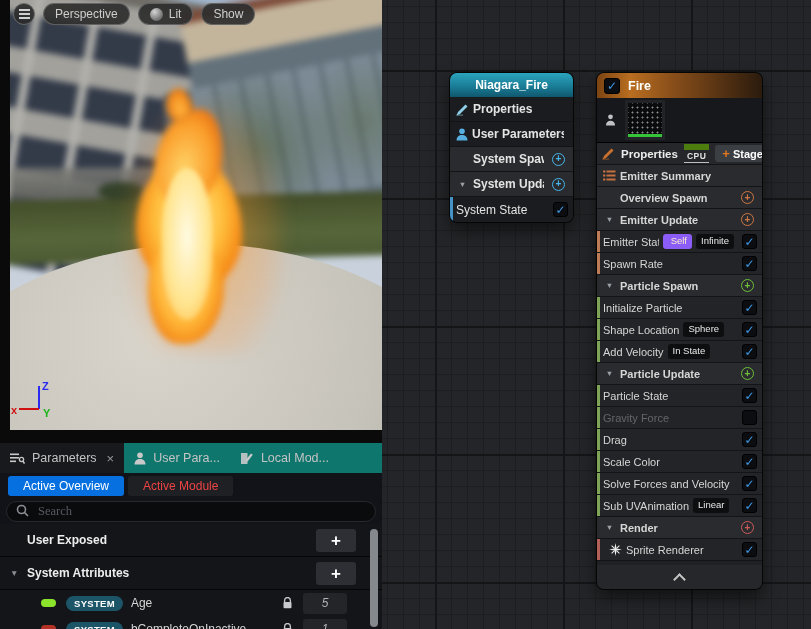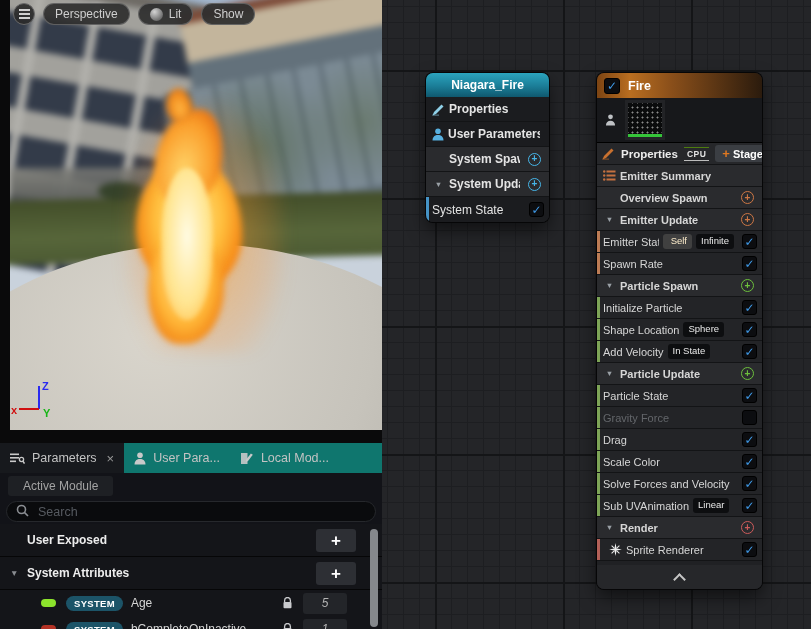--- a/index.html
+++ b/index.html
@@ -16,21 +16,21 @@
       linear-gradient(#1d1e21 1px, transparent 1px),
       linear-gradient(90deg,#1d1e21 1px, transparent 1px);
     background-size:128px 128px,128px 128px,16px 16px,16px 16px;
     background-position:53px 70px,53px 70px,5px 6px,5px 6px;}
 
   
   .node{position:absolute;border-radius:7px;background:#202124;overflow:hidden;
         box-shadow:0 0 0 1px #060607,0 8px 18px rgba(0,0,0,.55);display:flex;flex-direction:column;}
   .node-header{flex:0 0 auto;display:flex;align-items:center;color:#fff;font-weight:bold;}
 
-  #system-node{left:44px;top:73px;width:123px;height:149px;}
+  #system-node{left:68px;top:73px;width:123px;height:149px;}
   #system-node .node-header{height:24px;justify-content:center;font-size:12px;
       background:linear-gradient(180deg,#2ba4be 0%,#1b7d97 55%,#0f586e 100%);}
 
   #emitter-node{left:215px;top:73px;width:165px;height:516px;}
   #emitter-node .node-header{height:25px;padding:0 7px;font-size:12.5px;
       background:linear-gradient(90deg,#7c4413 0%,#b96e20 20%,#8a4f1a 45%,#images2b1b0d 100%);
       background:linear-gradient(90deg,#7c4413 0%,#b96e20 20%,#8a4f1a 45%,#2b1b0d 100%);}
   .hdr-title{margin-left:8px;}
 
   .chk{display:inline-flex;align-items:center;justify-content:center;width:15px;height:15px;
@@ -46,21 +46,21 @@
   .thumb-box{width:40px;height:40px;background:#222326;padding:3px;display:flex;}
   .thumb-inner{flex:1;background:#0a0b0c;display:flex;flex-direction:column;justify-content:flex-end;
       background-image:radial-gradient(#8a8a8a 0.9px, transparent 1.1px);
       background-size:5px 5px;background-position:2px 2px;}
   .thumb-green{height:3px;background:#35c43a;}
 
   
   .prop-row{flex:0 0 22px;display:flex;align-items:center;gap:6px;background:#26272a;
             border-bottom:1px solid #131416;padding:0 5px;font-size:11.5px;color:#ececec;font-weight:bold;}
   .pencil-orange{color:#c9712f;display:inline-flex;}
-  .cpu-badge{font-size:8.5px;font-weight:bold;color:#e3e3e3;border-top:1px solid #4d7c0f;
+  .cpu-badge{font-size:8.5px;font-weight:bold;color:#e3e3e3;border-top:6px solid #4d7c0f;
              border-bottom:1px solid #bdbdbd;padding:1px 3px;letter-spacing:.5px;}
   .stage-btn{margin-left:auto;display:flex;align-items:center;gap:3px;background:#3b3e43;
              border-radius:3px;padding:2px 7px;font-size:11px;color:#fff;font-weight:bold;}
   .stage-plus{color:#e07820;font-weight:bold;font-size:13px;line-height:1;}
 
   
   .rows{display:flex;flex-direction:column;}
   .srow{position:relative;display:flex;align-items:center;background:#232427;
         border-bottom:1px solid #131416;padding:0 5px 0 6px;gap:4px;}
   #emitter-rows .srow{flex:0 0 22px;font-size:11px;color:#d6d6d6;}
@@ -79,21 +79,21 @@
   .acc-blue{background:#4593c6;}
   .srow .tri{width:13px;flex:0 0 13px;font-size:7.5px;color:#9aa0a6;text-align:center;}
   .srow .indent{width:13px;flex:0 0 13px;}
   .ricon{display:inline-flex;flex:0 0 auto;align-items:center;}
   .ricon.summary-list-icon{color:#c4703f;}
   .ricon.sprite-icon{color:#ececec;margin-left:6px;}
   .ricon.pencil-icon{color:#8fd0e8;}
   .ricon.user-icon{color:#57b0e0;}
   .rbadge{flex:0 0 auto;font-size:9.5px;padding:1px 5px;border-radius:3px;line-height:1.3;}
   .b-dark{background:#0d0e10;color:#e8e8e8;}
-  .b-amber{background:#404040;color:#fceccb;padding-left:8px;}
+  .b-amber{background:#8b5cf6;color:#fceccb;padding-left:8px;}
   .sp{flex:1 1 auto;}
   .pluscirc{flex:0 0 auto;width:13px;height:13px;border-radius:50%;border:1.5px solid;display:inline-flex;
             align-items:center;justify-content:center;font-size:10px;font-weight:bold;line-height:1;margin-right:3px;}
   .pc-orange{color:#cd7745;border-color:#cd7745;}
   .pc-green{color:#6cc03c;border-color:#6cc03c;}
   .pc-red{color:#cd5b5b;border-color:#cd5b5b;}
   .pc-blue{color:#46b5e8;border-color:#46b5e8;}
   .collapse-bar{margin-top:auto;flex:0 0 24px;background:#26272a;display:flex;align-items:center;justify-content:center;}
   .chevron-up{width:9px;height:9px;border-left:2px solid #c6c6c6;border-top:2px solid #c6c6c6;
               transform:rotate(45deg);margin-top:5px;}
@@ -162,26 +162,26 @@
   .ax-xm{left:1px;bottom:14px;color:#d01010;font-size:10px;}
 
   
   .params{position:absolute;left:0;top:443px;width:382px;height:186px;background:#121318;}
   .ptabs{display:flex;height:30px;background:#0f766e;align-items:stretch;}
   .ptab{display:flex;align-items:center;gap:7px;padding:0 10px;color:#c3c3c3;font-size:12.5px;}
   .ptab .ticon{display:inline-flex;color:#c9c9c9;}
   .ptab.active{background:#17191d;}
   .tclose{color:#9a9a9a;font-size:13px;margin-left:3px;}
   .frow{display:flex;gap:4px;padding:3px 8px 3px 8px;}
-  .fbtn{font-size:12px;padding:3px 15px;border-radius:3px;background:#1e2024;color:#a3a3a3;}
+  .fbtn{font-size:12px;padding:3px 15px;border-radius:3px;background:#1e2024;color:#ef4444;}
   .fbtn.on{background:#0670e0;color:#fff;}
   .searchwrap{margin:2px 6px 0 6px;height:21px;background:#0a0b0d;border:1px solid #26282c;
       border-radius:11px;display:flex;align-items:center;padding:0 9px;gap:7px;color:#8a8d92;}
   .searchwrap input{flex:1;background:transparent;border:none;outline:none;color:#22c55e;font-size:12.5px;
-      font-family:Liberation Sans, sans-serif;}
+      font-family:Liberation Serif, serif;}
   .searchwrap input::placeholder{color:#565a60;}
   .plist{position:absolute;left:0;top:81px;right:0;bottom:0;background:#141519;overflow:hidden;}
   .psection{height:33px;display:flex;align-items:center;padding:0 10px;border-bottom:1px solid #060607;}
   .ptri{width:17px;color:#8a8d92;font-size:8.5px;}
   .slabel{font-weight:bold;font-size:12px;color:#ededed;}
   .plusbtn{margin-left:auto;margin-right:16px;width:40px;height:23px;background:#2d2f34;border-radius:3px;
       color:#fff;display:flex;align-items:center;justify-content:center;font-size:17px;font-weight:bold;line-height:1;}
   .pitem{height:26px;display:flex;align-items:center;padding:0 22px;}
   .typepill{width:15px;height:8px;border-radius:4px;margin-left:19px;flex:0 0 auto;}
   .scopebadge{margin-left:10px;background:#1c5468;color:#fff;font-size:9.5px;font-weight:bold;
@@ -489,20 +489,21 @@
           <span class="ticon">
             <svg width="14" height="13" viewBox="0 0 14 13">
               <path d="M1 1 h6.5 v11 H1 Z" fill="currentColor" opacity=".9"></path>
               <path d="M8 9 L12.8 2.8 L10.9 1.4 L6.2 7.6 L5.8 10 Z" fill="currentColor"></path>
             </svg>
           </span>
           <span class="tlab">Local Mod...</span>
         </div>
       </div>
     <div class="frow" id="filters">
+        <div class="fbtn on">Active Overview</div>
         <div class="fbtn">Active Module</div>
       </div>
     <div class="searchwrap">
       <span>
         <svg width="13" height="13" viewBox="0 0 13 13">
             <circle cx="5.5" cy="5.5" r="4" fill="none" stroke="currentColor" stroke-width="1.6"></circle>
             <line x1="8.6" y1="8.6" x2="12" y2="12" stroke="currentColor" stroke-width="1.6"></line>
           </svg>
       </span>
       <input type="text" placeholder="Search" style="">

